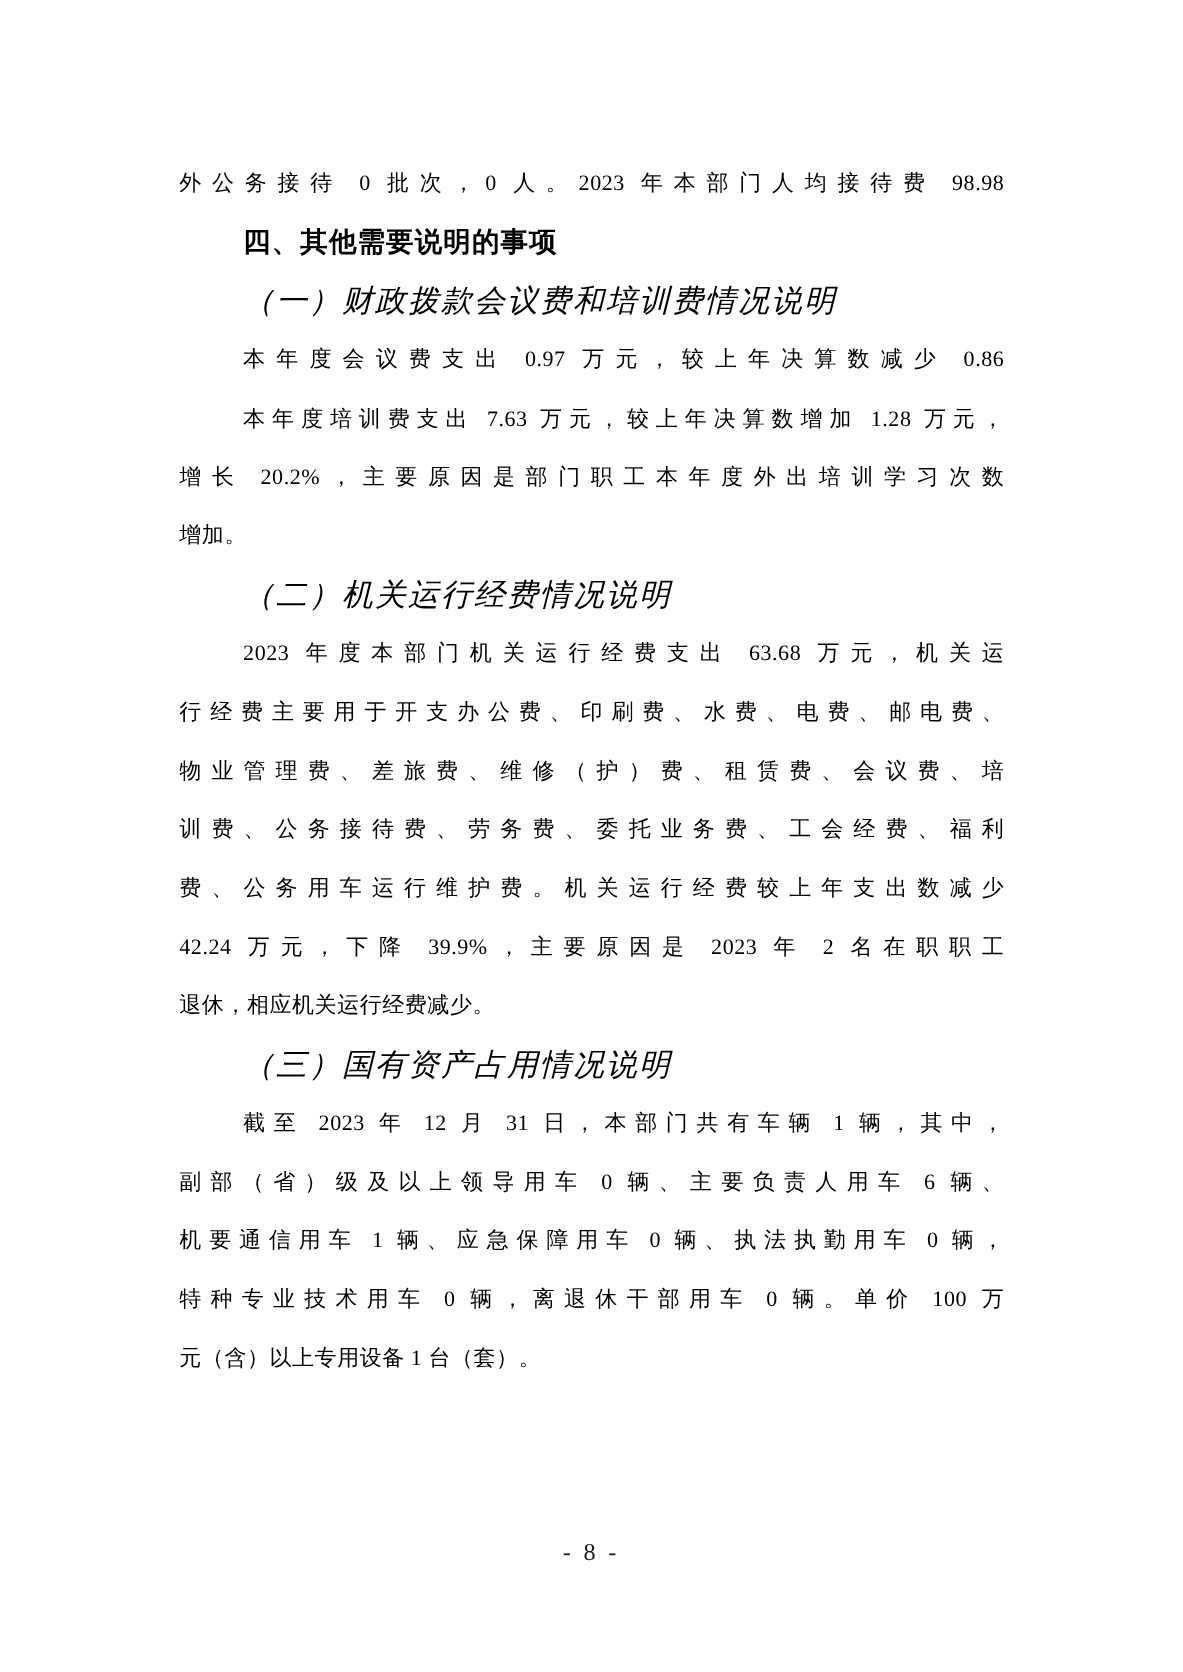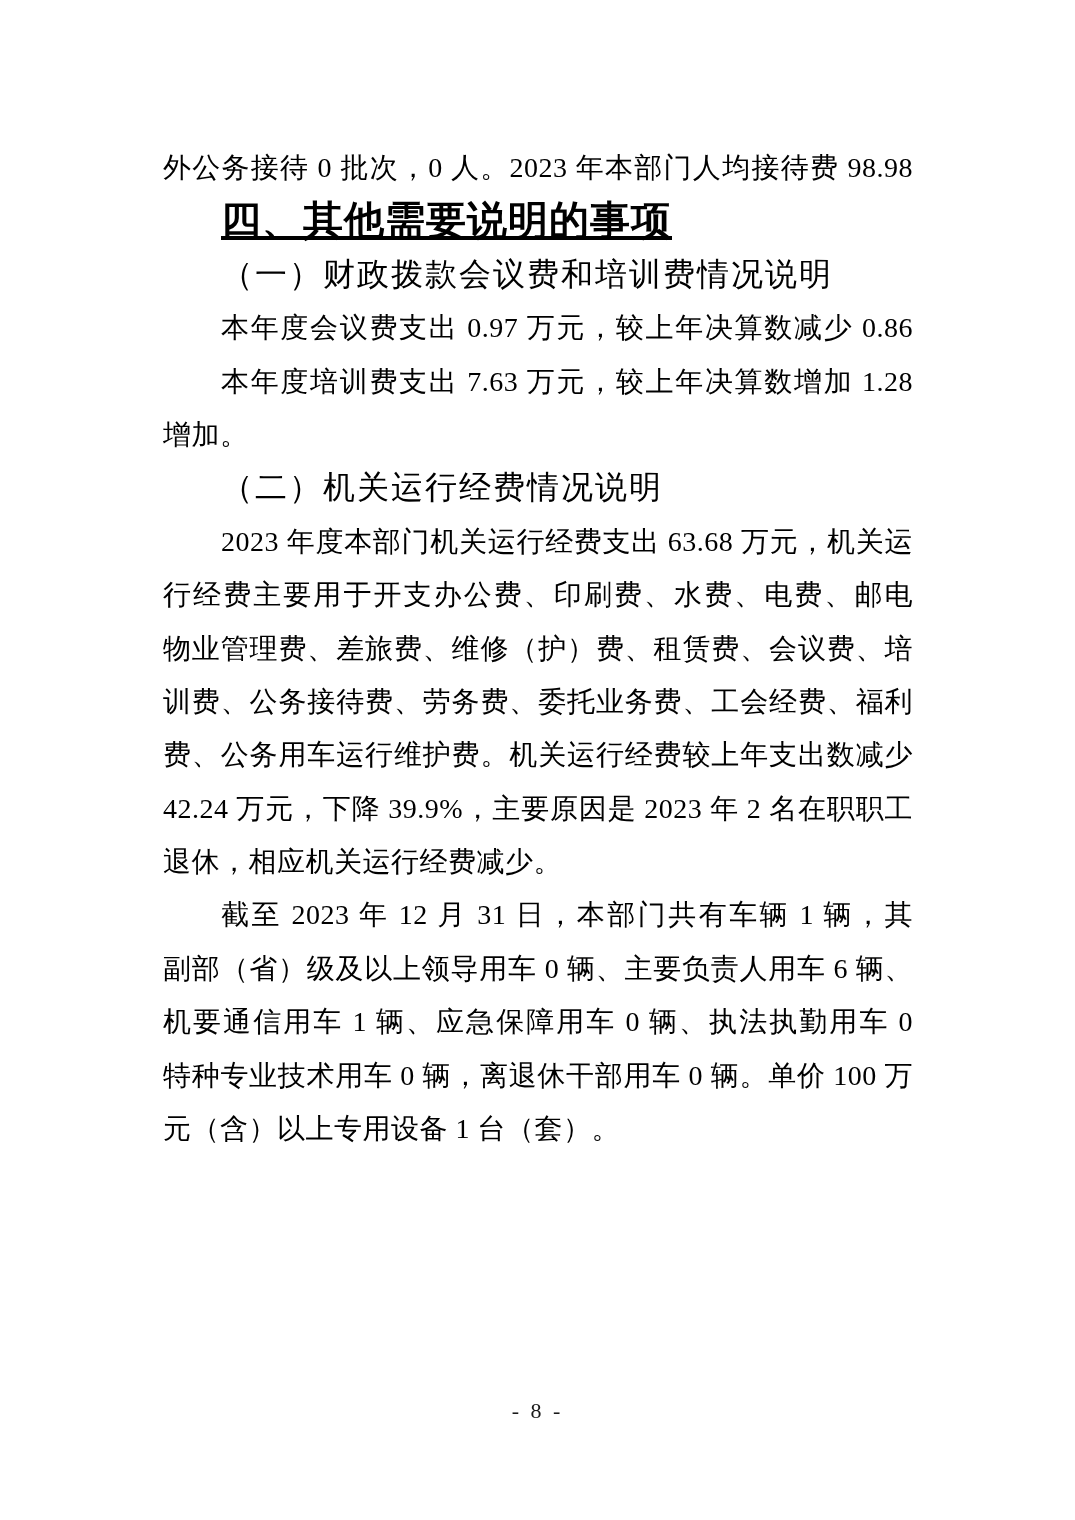--- a/index.html
+++ b/index.html
@@ -22,42 +22,42 @@
   }
   .content {
     position: absolute;
     left: 163px;
     top: 141px;
     width: 750px;
   }
   .line {
     height: 53.4px;
     line-height: 53.4px;
-    font-size: 28px;
+    font-size: 20px;
     white-space: nowrap;
     letter-spacing: 0.5px;
   }
   .line.justify {
     white-space: normal;
     overflow: hidden;
     text-align: justify;
     text-align-last: justify;
   }
   .line.indent {
     padding-left: 58px;
   }
   .line.heading {
     font-family: "Liberation Sans", "DejaVu Sans", sans-serif;
     font-weight: 700;
-    font-size: 40px;
+    font-size: 25px;
     letter-spacing: 1px;
-    text-decoration: underline;
   }
   .line.subheading {
-    font-size: 32px;
+    font-style: italic;
+    font-size: 28px;
     letter-spacing: 2px;
   }
   .footer {
     position: absolute;
     top: 1398px;
     left: 0;
     width: 100%;
     text-align: center;
     font-size: 22px;
     letter-spacing: 3px;
@@ -67,29 +67,31 @@
 </head>
 <body>
 
 <div class="page">
   <div class="content">
       <div class="line body justify">外公务接待 0 批次，0 人。2023 年本部门人均接待费 98.98</div>
       <div class="line heading indent">四、其他需要说明的事项</div>
       <div class="line subheading indent">（一）财政拨款会议费和培训费情况说明</div>
       <div class="line body indent justify">本年度会议费支出 0.97 万元，较上年决算数减少 0.86</div>
       <div class="line body indent justify">本年度培训费支出 7.63 万元，较上年决算数增加 1.28 万元，</div>
+      <div class="line body justify">增长 20.2%，主要原因是部门职工本年度外出培训学习次数</div>
       <div class="line body">增加。</div>
       <div class="line subheading indent">（二）机关运行经费情况说明</div>
       <div class="line body indent justify">2023 年度本部门机关运行经费支出 63.68 万元，机关运</div>
       <div class="line body justify">行经费主要用于开支办公费、印刷费、水费、电费、邮电费、</div>
       <div class="line body justify">物业管理费、差旅费、维修（护）费、租赁费、会议费、培</div>
       <div class="line body justify">训费、公务接待费、劳务费、委托业务费、工会经费、福利</div>
       <div class="line body justify">费、公务用车运行维护费。机关运行经费较上年支出数减少</div>
       <div class="line body justify">42.24 万元，下降 39.9%，主要原因是 2023 年 2 名在职职工</div>
       <div class="line body">退休，相应机关运行经费减少。</div>
+      <div class="line subheading indent">（三）国有资产占用情况说明</div>
       <div class="line body indent justify">截至 2023 年 12 月 31 日，本部门共有车辆 1 辆，其中，</div>
       <div class="line body justify">副部（省）级及以上领导用车 0 辆、主要负责人用车 6 辆、</div>
       <div class="line body justify">机要通信用车 1 辆、应急保障用车 0 辆、执法执勤用车 0 辆，</div>
       <div class="line body justify">特种专业技术用车 0 辆，离退休干部用车 0 辆。单价 100 万</div>
       <div class="line body">元（含）以上专用设备 1 台（套）。</div>
     </div>
   <div class="footer">- 8 -</div>
 </div>
 
 </body></html>

